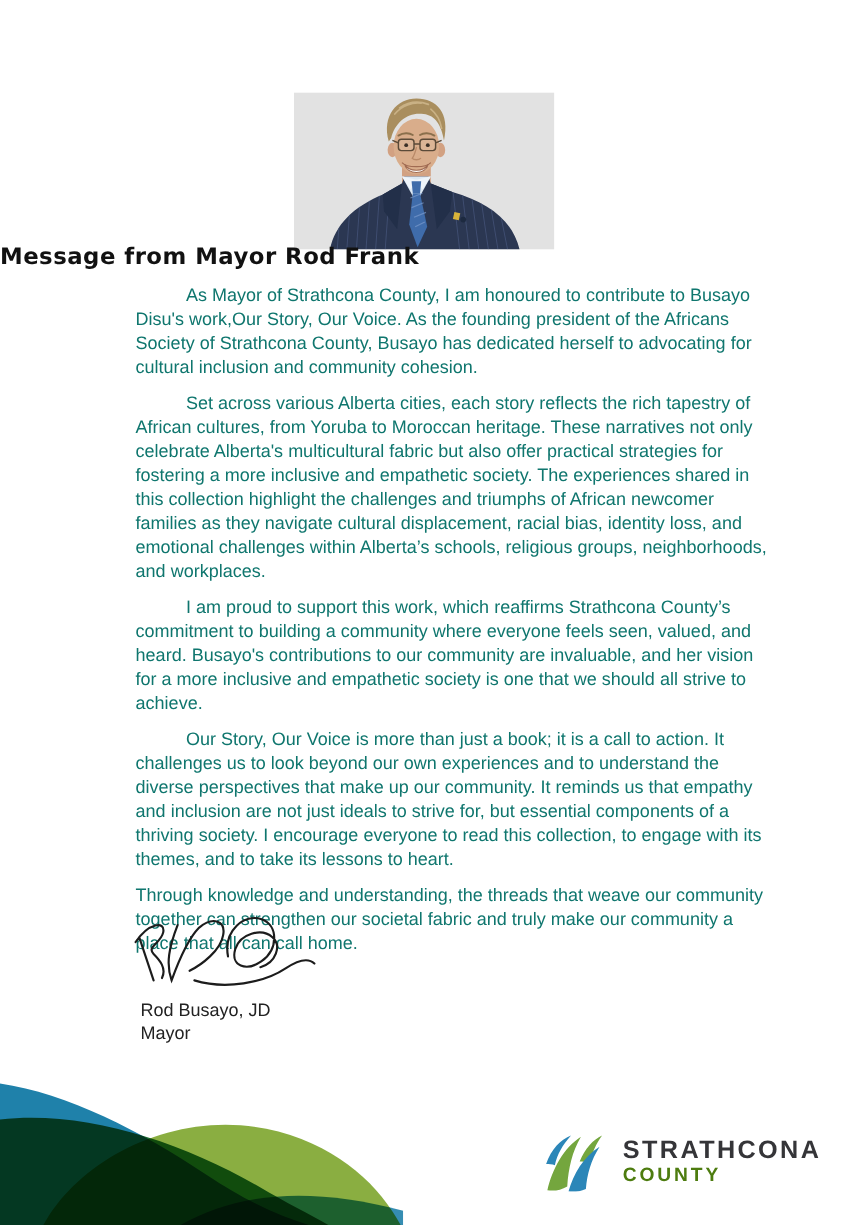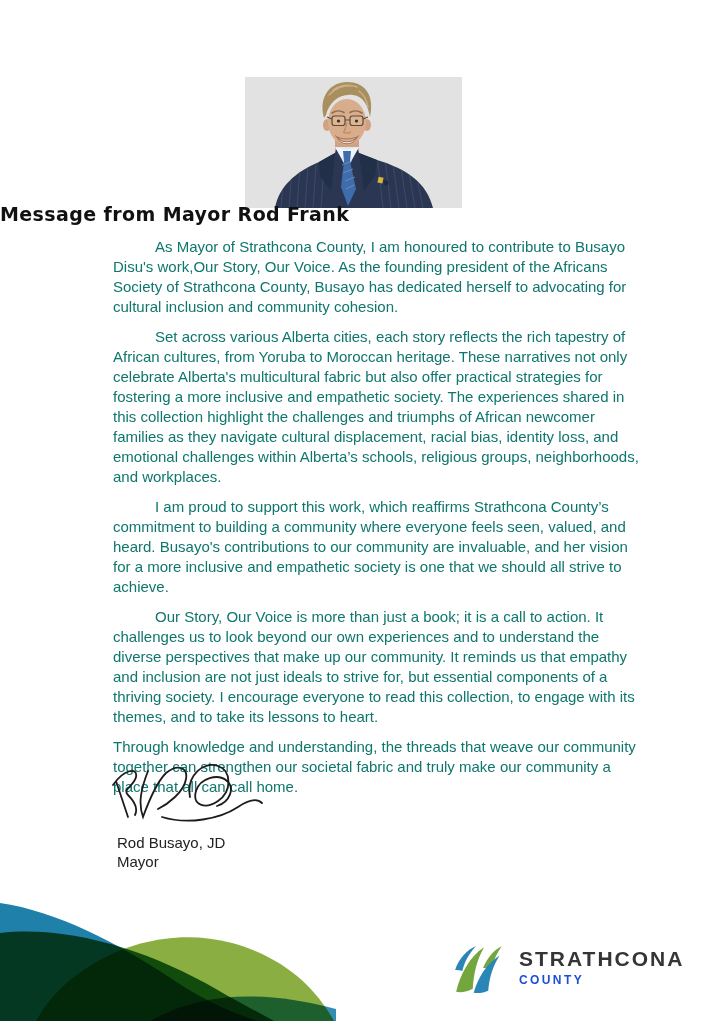--- a/index.html
+++ b/index.html
@@ -18,21 +18,21 @@
   .para{margin:0 0 10px 0;font-size:15px;line-height:20px;color:#0f766e;}
   .para.indent{text-indent:42px;}
   .signature{position:absolute;left:108px;top:755px;}
   .signer{position:absolute;left:117px;top:833px;font-size:15px;line-height:19px;color:#222;}
   .swoosh{position:absolute;left:0;bottom:0;width:336px;height:140px;}
   .swoosh path{mix-blend-mode:multiply;}
   .logo{position:absolute;left:452px;top:943px;display:flex;align-items:center;}
   .logo-mark{width:58px;height:48px;margin-top:2px;}
   .logo-text{margin-left:9px;}
   .logo-line1{font-size:21px;font-weight:bold;letter-spacing:2px;color:#353538;line-height:23px;}
-  .logo-line2{font-size:12px;font-weight:bold;letter-spacing:2.4px;color:#1d4ed8;line-height:18px;margin-top:1px;}
+  .logo-line2{font-size:16px;font-weight:bold;letter-spacing:2.4px;color:#4d7c0f;line-height:18px;margin-top:1px;}
 </style>
 </head>
 <body>
 
 <div class="page">
 
   <div class="photo">
     <svg viewBox="0 0 217 131" width="217" height="131">
       <rect width="217" height="131" fill="#e2e2e2"></rect>
 

